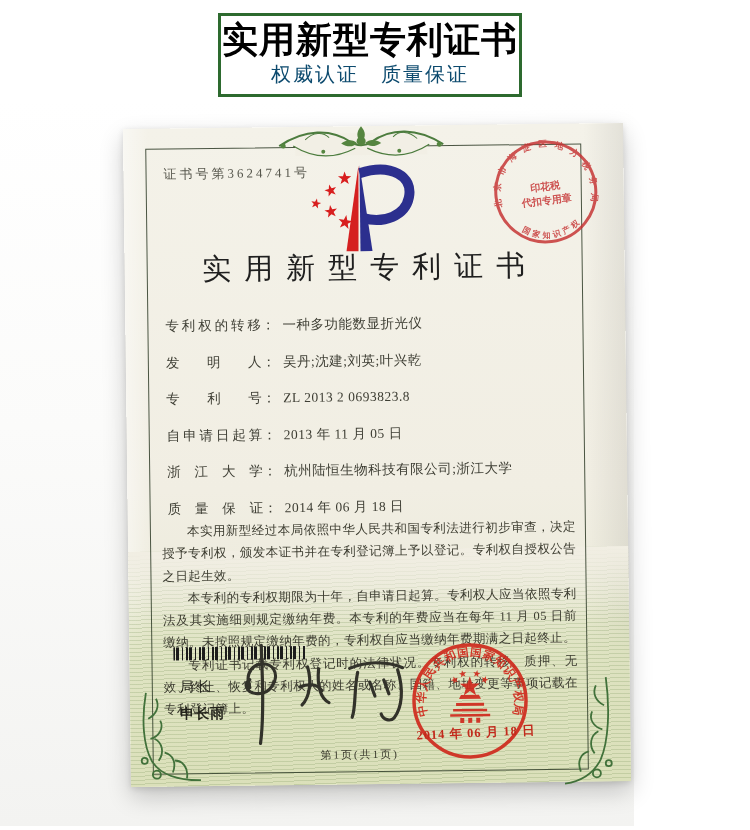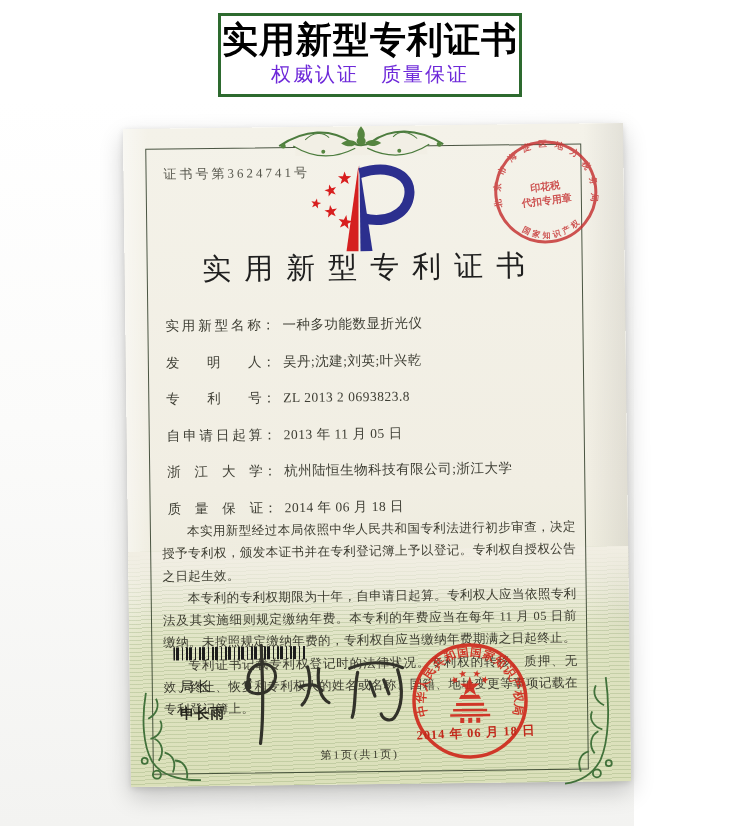--- a/index.html
+++ b/index.html
@@ -13,21 +13,21 @@
     position:absolute;left:218px;top:13px;width:304px;height:84px;
     box-sizing:border-box;border:3px solid #2d6a2f;background:#fff;
     display:flex;flex-direction:column;align-items:center;justify-content:center;gap:3px;
   }
   .banner-title{
     font-family:"Liberation Sans","DejaVu Sans",sans-serif;
     font-weight:bold;font-size:36px;line-height:1;color:#000;letter-spacing:1px;
   }
   .banner-sub{
     font-family:"Liberation Sans","DejaVu Sans",sans-serif;
-    font-size:20px;color:#6d28d9;letter-spacing:2px;white-space:pre;
+    font-size:20px;color:#0c4a6e;letter-spacing:2px;white-space:pre;
   }
   
   .photo{
     position:absolute;left:0;top:100px;width:634px;height:726px;
     background:linear-gradient(180deg,#ffffff 0%,#fbfbfa 45%,#f3f3f1 100%);
   }
   
   .paper{
     position:absolute;left:127px;top:26px;width:500px;height:658px;
     transform:rotate(-0.7deg);
@@ -178,21 +178,21 @@
         <use href="#star5" transform="translate(16,40) scale(0.75) rotate(12)"></use>
         <use href="#star5" transform="translate(31,48) scale(0.95) rotate(-8)"></use>
         <use href="#star5" transform="translate(45,59) scale(1.05) rotate(10)"></use>
       </g>
     </svg>
 
     <div class="cert-title">实用新型专利证书</div>
 
     <div class="fields">
       <div class="field">
-        <span class="flabel">实用新型名称</span>
+        <span class="flabel">专利权的转移</span>
           <span class="fcolon">：</span>
           <span class="fvalue">一种多功能数显折光仪</span>
       </div>
       <div class="field">
         <span class="flabel">发明人</span>
           <span class="fcolon">：</span>
           <span class="fvalue">吴丹;沈建;刘英;叶兴乾</span>
       </div>
       <div class="field">
         <span class="flabel">专利号</span>

